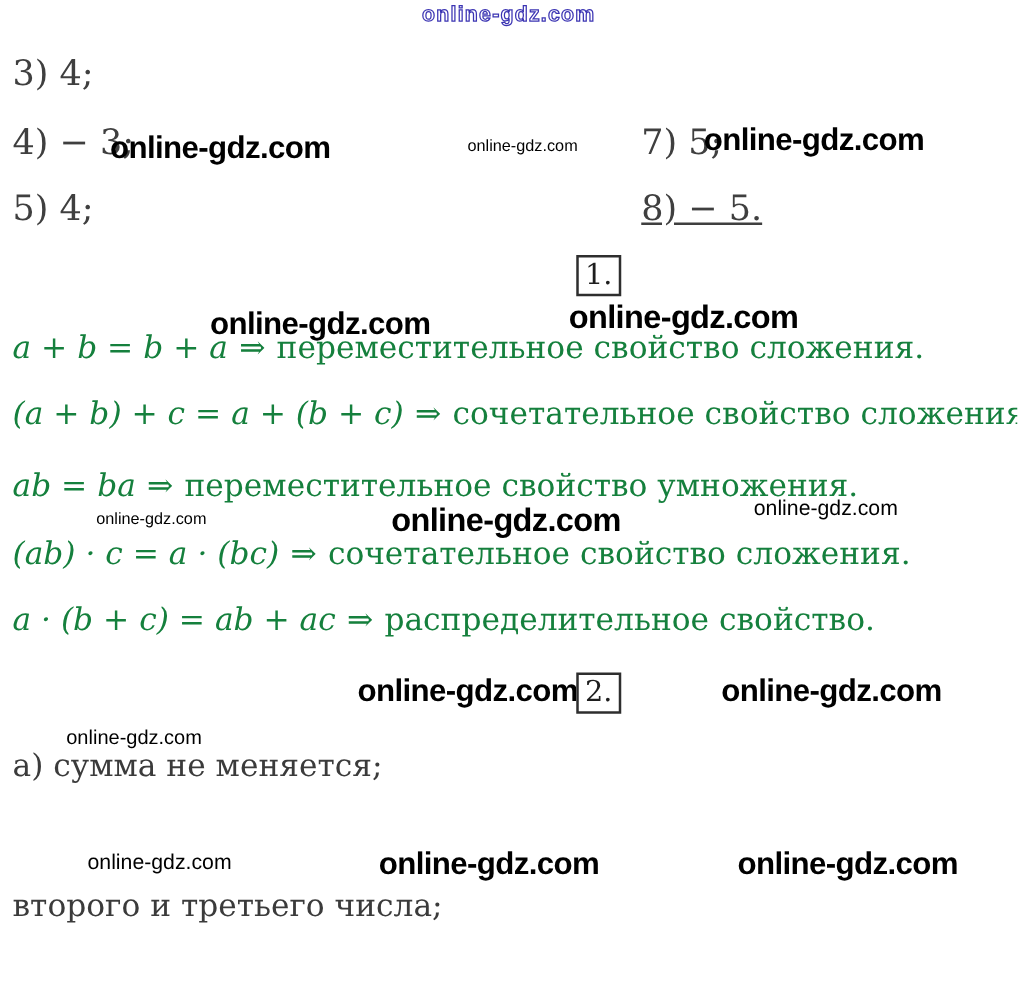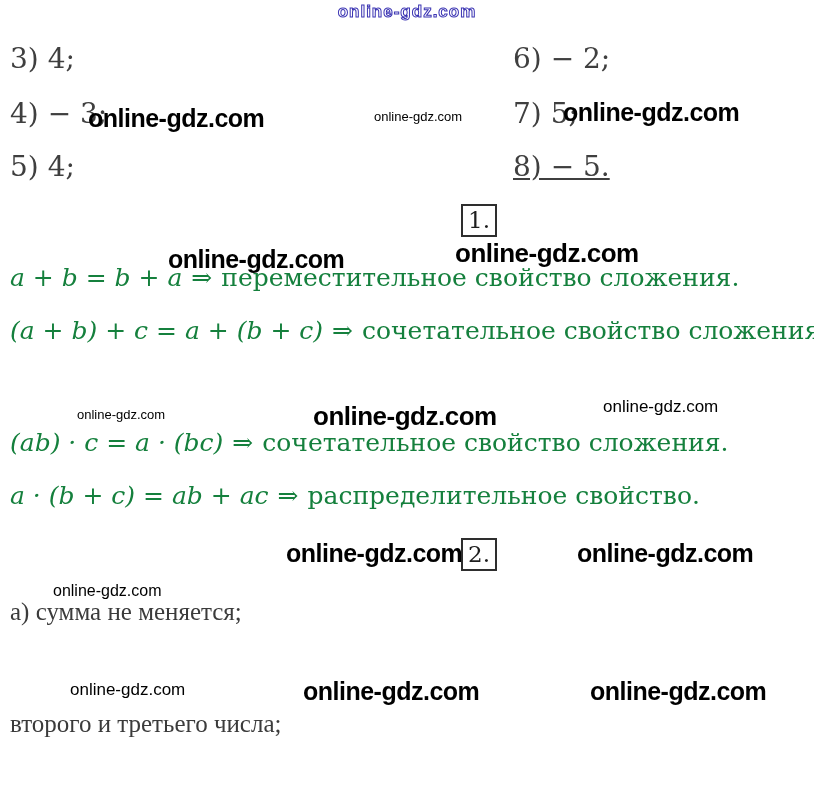--- a/index.html
+++ b/index.html
@@ -48,21 +48,20 @@
   .formula .math { font-style: italic; }
   .formula .arrow { margin: 0 9px; font-style: normal; }
 
   
   .item {
     position: absolute;
     left: 10px;
     font-size: 25px;
     white-space: nowrap;
     color: #3b3b3b;
-    font-family: Liberation Serif, serif;
   }
 
   
   .numbox {
     position: absolute;
     border: 2px solid #2e2e2e;
     color: #1e1e1e;
     font-size: 23px;
     line-height: 26px;
     padding: 1px 5px 2px 5px;
@@ -88,38 +87,40 @@
 <body>
 
 <div class="page">
 
   <div class="top-wm">online-gdz.com</div>
 
   <div class="ans" style="top:42px; left:10px;">3) 4;</div>
   <div class="ans" style="top:97px; left:10px;">4) − 3;</div>
   <div class="ans" style="top:150px; left:10px;">5) 4;</div>
 
-  <div class="ans" style="top:42px; left:513px;">6) − 2;</div>
   <div class="ans" style="top:97px; left:513px;">7) 5;</div>
   <div class="ans" style="top:150px; left:513px;text-decoration:underline;">8) − 5.</div>
 
   <div class="wm b25" style="top:104px; left:88px;">online-gdz.com</div>
   <div class="wm s13" style="top:109px; left:374px;">online-gdz.com</div>
   <div class="wm b25" style="top:98px;  left:563px;">online-gdz.com</div>
 
   <div class="numbox" style="top:204px; left:461px;">1.</div>
 
   <div class="wm b25" style="top:245px; left:168px;">online-gdz.com</div>
   <div class="wm m26" style="top:238px; left:455px;">online-gdz.com</div>
 
   <div class="formula" style="top:263px;">
     <span class="math">a + b = b + a</span><span class="arrow">⇒</span><span class="desc">переместительное свойство сложения.</span>
   </div>
   <div class="formula" style="top:316px;">
     <span class="math">(a + b) + c = a + (b + c)</span><span class="arrow">⇒</span><span class="desc">сочетательное свойство сложения.</span>
+  </div>
+  <div class="formula" style="top:374px;">
+    <span class="math">ab = ba</span><span class="arrow">⇒</span><span class="desc">переместительное свойство умножения.</span>
   </div>
   <div class="formula" style="top:428px;">
     <span class="math">(ab) · c = a · (bc)</span><span class="arrow">⇒</span><span class="desc">сочетательное свойство сложения.</span>
   </div>
   <div class="formula" style="top:481px;">
     <span class="math">a · (b + c) = ab + ac</span><span class="arrow">⇒</span><span class="desc">распределительное свойство.</span>
   </div>
 
   <div class="wm s13" style="top:407px; left:77px;">online-gdz.com</div>
   <div class="wm m26" style="top:401px; left:313px;">online-gdz.com</div>

